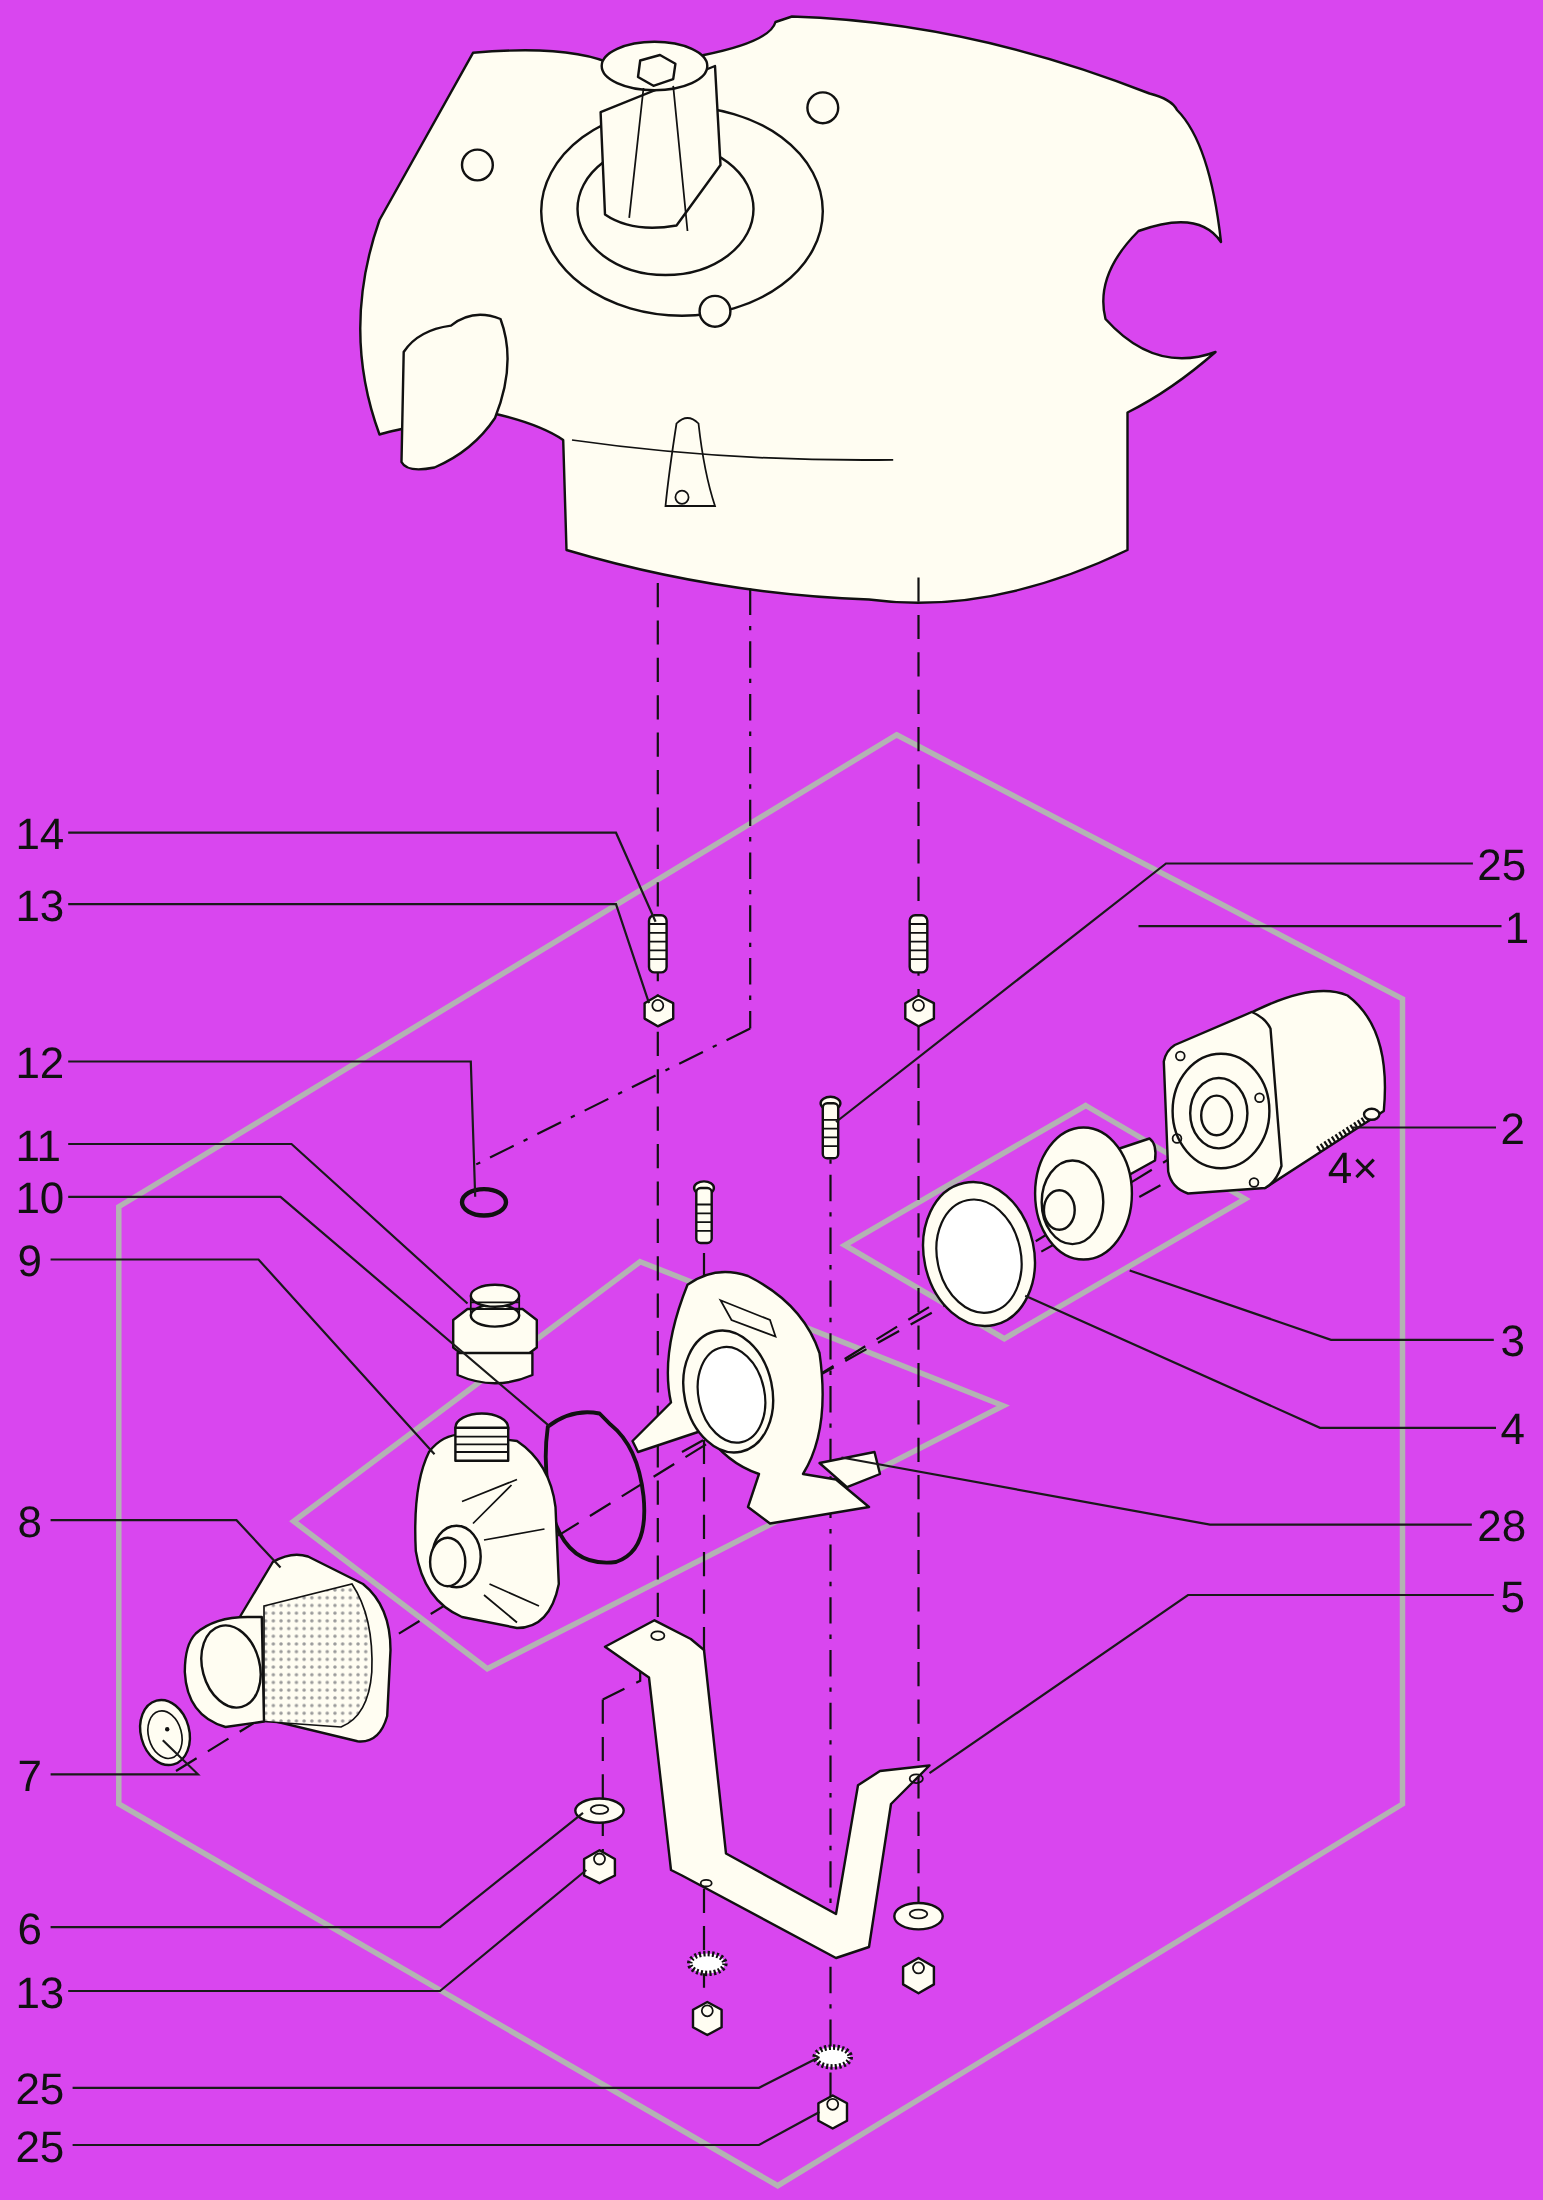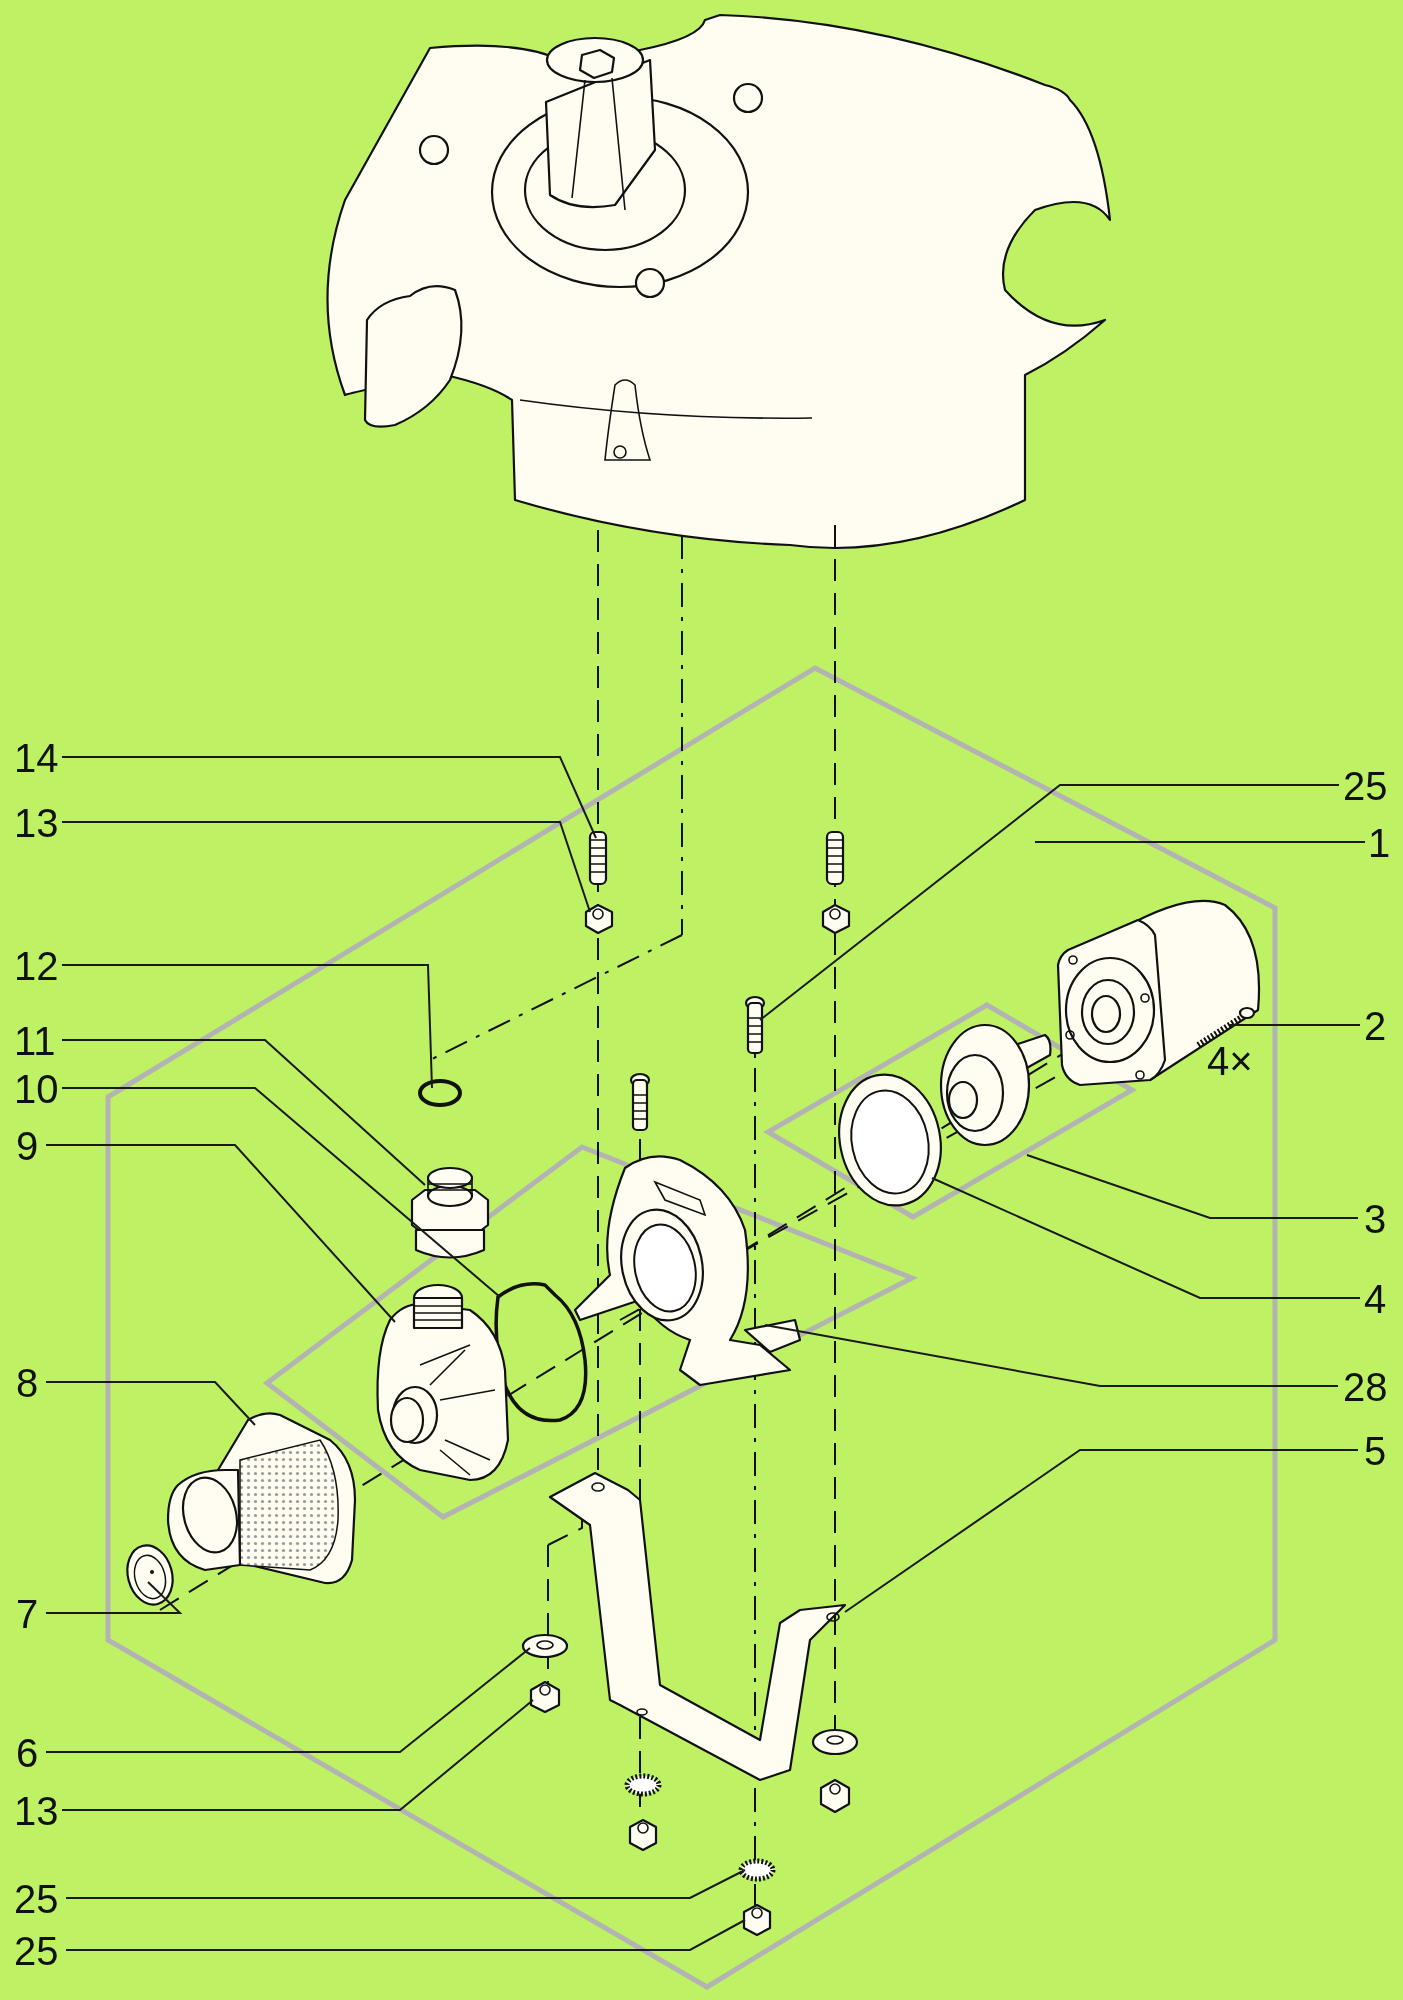--- a/index.html
+++ b/index.html
@@ -1,16 +1,16 @@
 <!DOCTYPE html>
 <html><head>
 <meta charset="utf-8">
 <style>
   html, body { margin: 0; padding: 0; background: #ffffff; }
-  #canvas { position: relative; width: 1403px; height: 2000px; overflow: hidden; background: #bef264; }
+  #canvas { position: relative; width: 1403px; height: 2000px; overflow: hidden; background: #d946ef; }
   svg { position: absolute; left: 0; top: 0; }
   .lbl { font-family: "Liberation Sans", sans-serif; font-size: 40px; fill: #111111; }
   .part { fill: #fffdf2; stroke: #111; stroke-width: 2.2; stroke-linejoin: round; }
   .part-thin { fill: none; stroke: #111; stroke-width: 1.6; }
   .leader { fill: none; stroke: #1a1a1a; stroke-width: 2; }
   .group-outline { fill: none; stroke: #b3b3b3; stroke-width: 5; stroke-linejoin: miter; }
   .axis-dash { fill: none; stroke: #111; stroke-width: 2; stroke-dasharray: 22 12; }
   .axis-dashdot { fill: none; stroke: #111; stroke-width: 2; stroke-dasharray: 24 10 4 10; }
   .mesh { fill: url(#meshpat); stroke: #111; stroke-width: 1.5; }
 </style>

